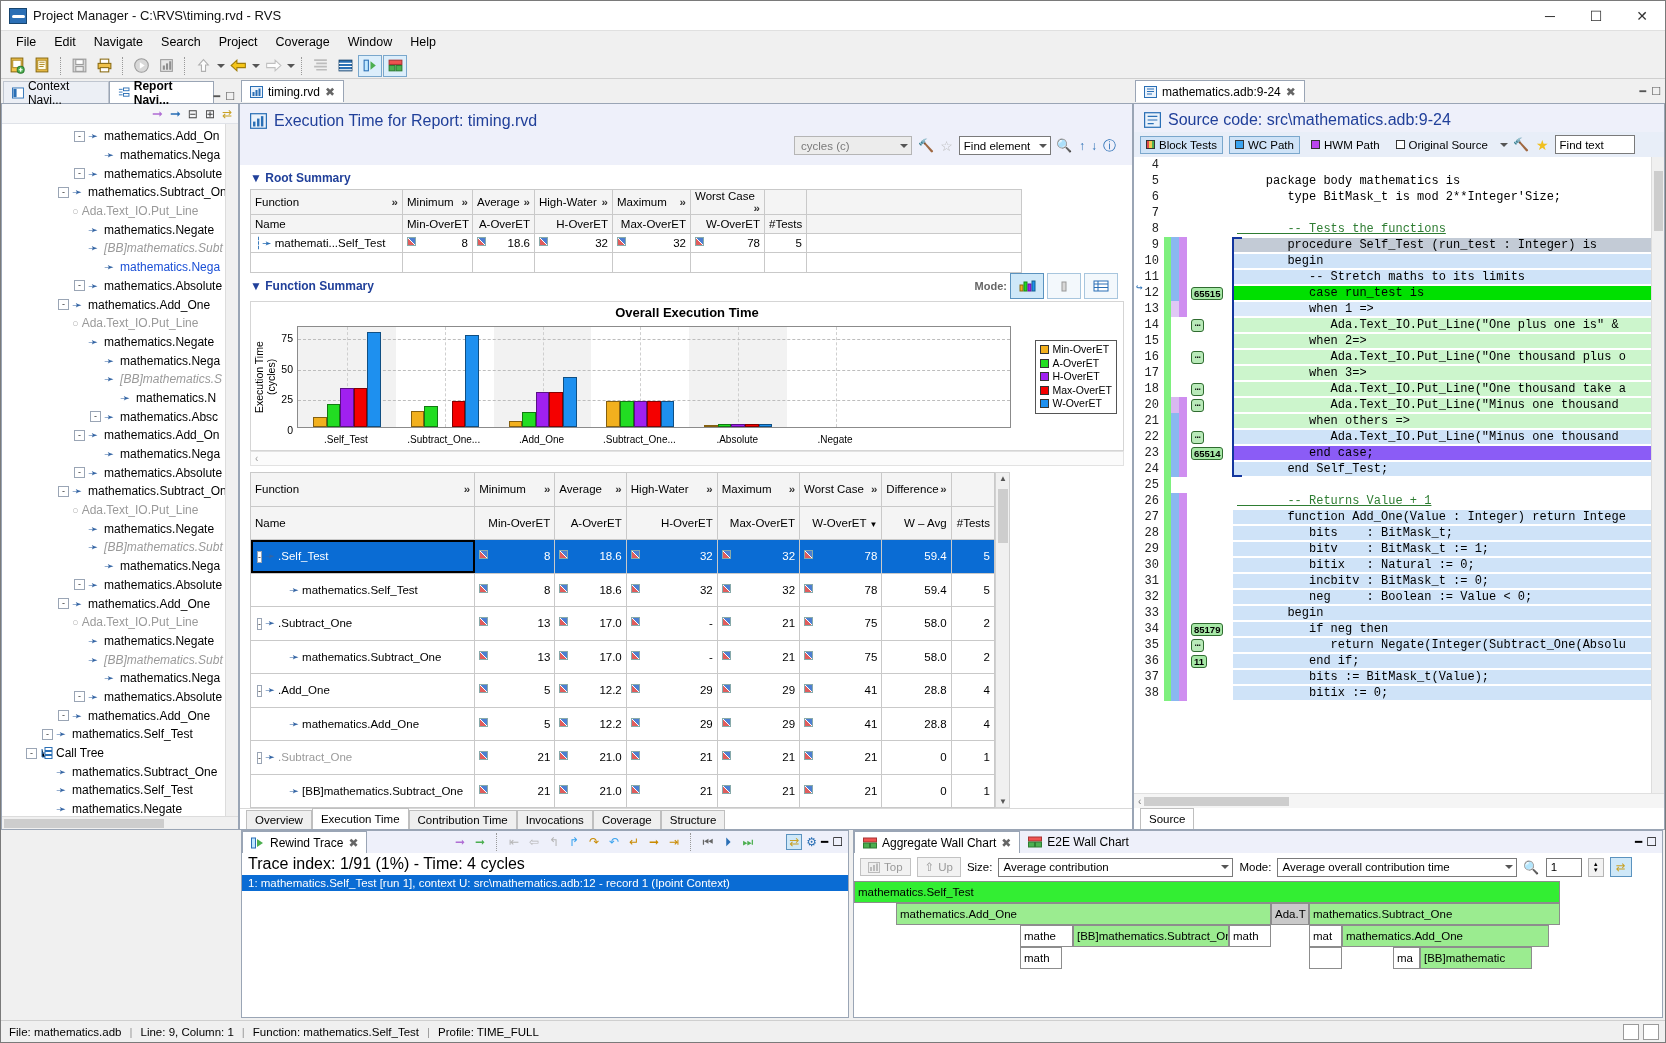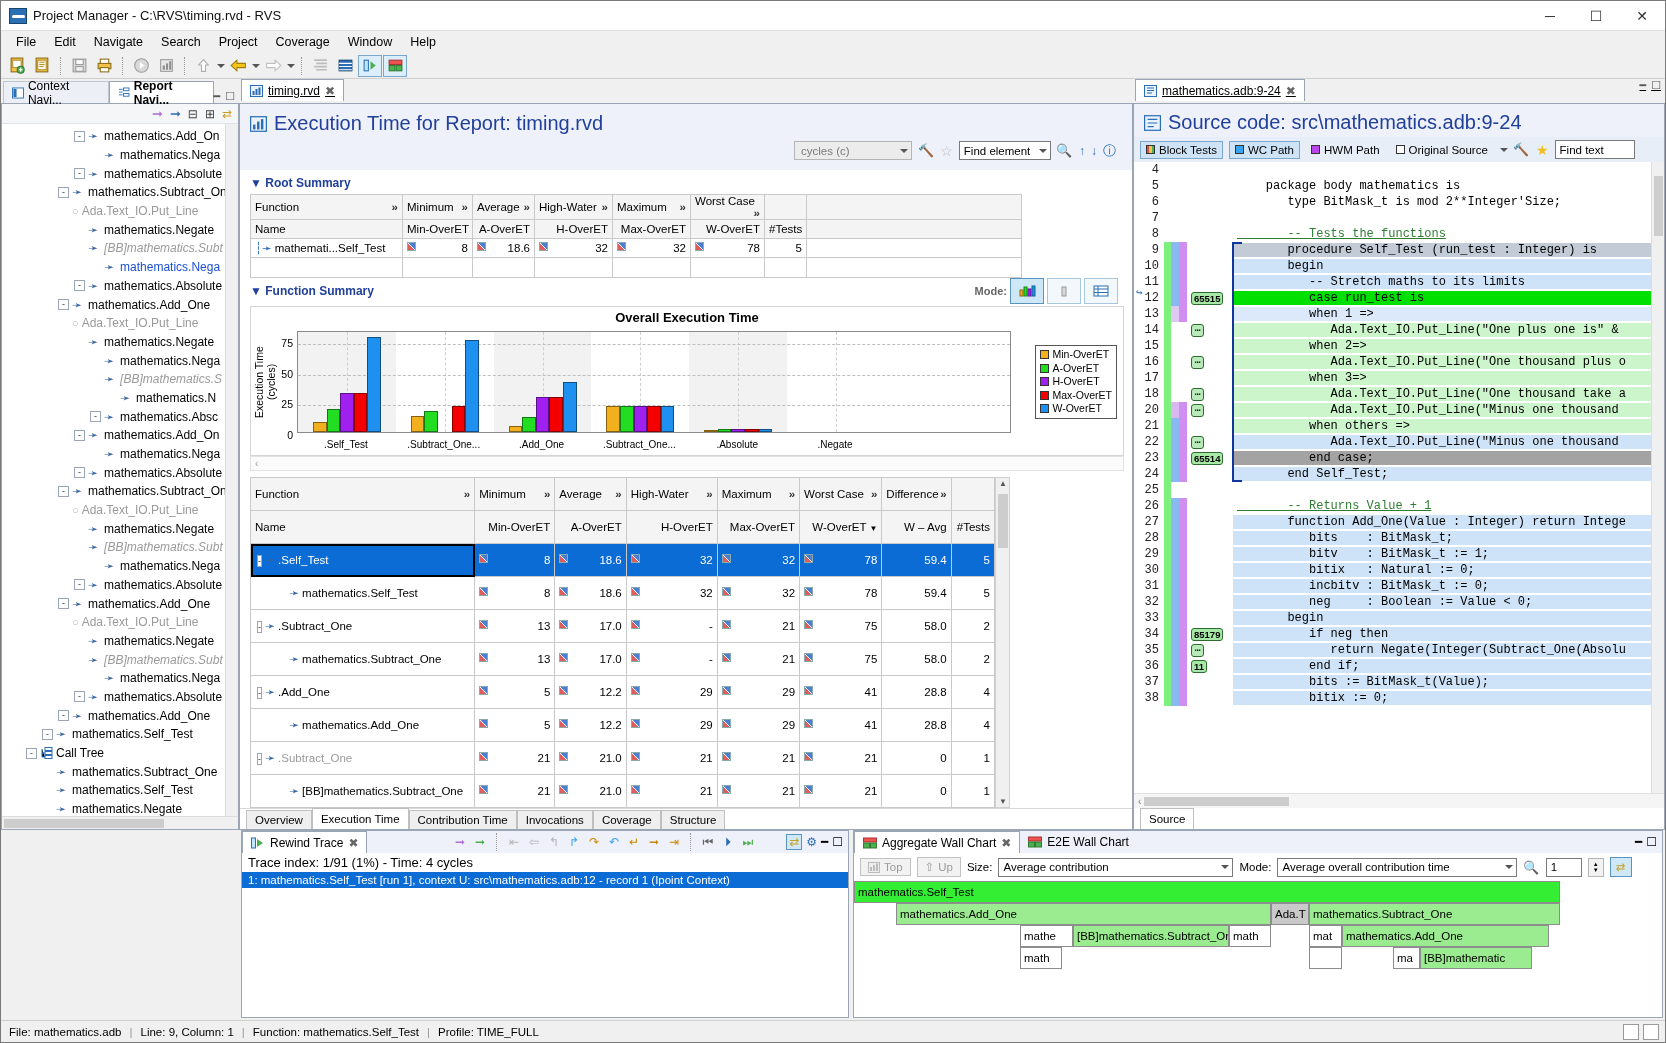--- a/index.html
+++ b/index.html
@@ -56,26 +56,26 @@
   .arrow-ic { color:#3465a4; margin-right:3px; font-size:12px; }
   .dim { color:#9a9a9a; font-style:italic; }
   .dim2 { color:#9a9a9a; }
   .bluetxt { color:#1a4fd6; }
   .treescroll { position:absolute; right:0; top:0; width:13px; height:100%; background:#f0f0f0;
                 border-left:1px solid #dcdcdc; }
   .hscroll { height:13px; background:#f0f0f0; border-top:1px solid #dcdcdc; position:relative; }
   .hscroll i { position:absolute; left:2px; top:2px; height:9px; width:160px; background:#cdcdcd; }
   
   .centercol { flex:1; display:flex; flex-direction:column; min-width:0; }
-  .editortabs { display:flex; align-items:flex-start; height:24px; padding-left:2px;text-decoration:underline; }
+  .editortabs { display:flex; align-items:center; height:24px; padding-left:2px; }
   .etab { height:22px; display:flex; align-items:center; gap:5px; padding:0 8px; font-size:12px;
           background:#fff; border:1px solid #9aa5b5; border-bottom:none; }
   .reportpane { flex:1; background:#fff; border:1px solid #9aa5b5; display:flex; flex-direction:column; min-height:0; }
   .rep-head { background:#eef0fa; padding:8px 10px 4px 10px; }
-  .rep-title { font-size:20px; color:#21409a; display:flex; align-items:center; gap:7px; }
+  .rep-title { font-size:16px; color:#21409a; display:flex; align-items:center; gap:7px; }
   .rep-ctl { display:flex; justify-content:flex-end; align-items:center; gap:6px; padding:6px 6px 6px 0; }
   .combo { height:19px; background:#ececec; border:1px solid #b5b5b5; display:flex; align-items:center;
            padding:0 3px 0 6px; font-size:11.5px; color:#7a7a7a; }
   .combo .cv { flex:1; }
   .inputbox { height:19px; background:#fff; border:1px solid #7a7a7a; display:flex; align-items:center;
               padding:0 3px 0 4px; font-size:11.5px; }
   .sect { color:#21409a; font-weight:bold; font-size:12px; padding:6px 0 4px 10px; }
   
   table.grid { border-collapse:collapse; font-size:11.5px; table-layout:fixed; }
   table.grid th, table.grid td { border:1px solid #c9c9c9; height:19px; padding:0 4px; font-weight:normal;
@@ -135,21 +135,21 @@
   .bracket { position:absolute; border:2px solid #13369e; border-right:none; }
   
   .bottomrow { height:190px; display:flex; gap:4px; padding:0 2px 2px 2px; flex:0 0 190px; }
   .dock { background:#fff; border:1px solid #9aa5b5; display:flex; flex-direction:column; min-width:0; }
   .docktabs { display:flex; align-items:center; height:22px; background:#eef0fa; }
   .dtab { height:22px; display:flex; align-items:center; gap:5px; padding:0 8px; font-size:12px; }
   .dtab.active { background:#fff; border:1px solid #9aa5b5; border-bottom:none; font-weight:normal; }
   .dock-tools { margin-left:auto; display:flex; align-items:center; gap:4px; padding-right:5px; }
   .tracebar { display:flex; align-items:center; gap:3px; height:22px; padding:0 4px; }
   .tbi { width:17px; height:17px; display:flex; align-items:center; justify-content:center; font-size:12px; color:#c98a00; }
-  .traceinfo { font-size:13px; padding:2px 6px;border-radius:8px; }
+  .traceinfo { font-size:16px; padding:2px 6px;border-radius:8px; }
   .traceline { background:#0a6cd4; color:#fff; font-size:11.5px; padding:2px 6px; }
   .wall-ctrl { display:flex; align-items:center; gap:6px; padding:4px 6px; font-size:11.5px; }
   .wbtn2 { display:flex; align-items:center; gap:4px; border:1px solid #c2c2c2; background:#f2f2f2;
            color:#9a9a9a; padding:2px 7px; font-size:11.5px; }
   .wall { flex:1; position:relative; overflow:hidden; }
   .wblk { position:absolute; border:1px solid #8d8d8d; font-size:11.5px; padding-left:3px;
           white-space:nowrap; overflow:hidden; display:flex; align-items:center; }
   
   .statusbar { height:22px; flex:0 0 22px; display:flex; align-items:center; font-size:11.5px;
                padding-left:8px; border-top:1px solid #cfcfcf; background:#f0f0f0; gap:8px; }
@@ -995,21 +995,21 @@
             <div class="codeline"><span class="lnum">12</span><span class="cov" style="background:#7ef07e"></span><span class="cov2" style="background:#8ab8f0"></span><span class="cov2" style="background:#cf8ef0"></span><span class="marker"><span class="chip">65515</span></span><span class="ctext " style="background:#00e000">          case run_test is</span></div>
             <div class="codeline"><span class="lnum">13</span><span class="cov" style="background:#7ef07e"></span><span class="cov2" style="background:#e0c8f5"></span><span class="cov2" style="background:#cf8ef0"></span><span class="marker"></span><span class="ctext " style="background:#dbe9fa">          when 1 =&gt;</span></div>
             <div class="codeline"><span class="lnum">14</span><span class="cov" style="background:#7ef07e"></span><span class="cov2" style="background:transparent"></span><span class="cov2" style="background:transparent"></span><span class="marker"><span class="chipd">⋯</span></span><span class="ctext " style="background:#ccf5cc">             Ada.Text_IO.Put_Line("One plus one is" &amp;</span></div>
             <div class="codeline"><span class="lnum">15</span><span class="cov" style="background:#7ef07e"></span><span class="cov2" style="background:transparent"></span><span class="cov2" style="background:transparent"></span><span class="marker"></span><span class="ctext " style="background:#ccf5cc">          when 2=&gt;</span></div>
             <div class="codeline"><span class="lnum">16</span><span class="cov" style="background:#7ef07e"></span><span class="cov2" style="background:transparent"></span><span class="cov2" style="background:transparent"></span><span class="marker"><span class="chipd">⋯</span></span><span class="ctext " style="background:#ccf5cc">             Ada.Text_IO.Put_Line("One thousand plus o</span></div>
             <div class="codeline"><span class="lnum">17</span><span class="cov" style="background:#7ef07e"></span><span class="cov2" style="background:transparent"></span><span class="cov2" style="background:transparent"></span><span class="marker"></span><span class="ctext " style="background:#ccf5cc">          when 3=&gt;</span></div>
             <div class="codeline"><span class="lnum">18</span><span class="cov" style="background:#7ef07e"></span><span class="cov2" style="background:transparent"></span><span class="cov2" style="background:transparent"></span><span class="marker"><span class="chipd">⋯</span></span><span class="ctext " style="background:#ccf5cc">             Ada.Text_IO.Put_Line("One thousand take a</span></div>
             <div class="codeline"><span class="lnum">20</span><span class="cov" style="background:#7ef07e"></span><span class="cov2" style="background:#d9b8f0"></span><span class="cov2" style="background:#cf8ef0"></span><span class="marker"><span class="chipd">⋯</span></span><span class="ctext " style="background:#ccf5cc">             Ada.Text_IO.Put_Line("Minus one thousand</span></div>
             <div class="codeline"><span class="lnum">21</span><span class="cov" style="background:#7ef07e"></span><span class="cov2" style="background:#8ab8f0"></span><span class="cov2" style="background:#cf8ef0"></span><span class="marker"></span><span class="ctext " style="background:#ccf5cc">          when others =&gt;</span></div>
             <div class="codeline"><span class="lnum">22</span><span class="cov" style="background:#7ef07e"></span><span class="cov2" style="background:#8ab8f0"></span><span class="cov2" style="background:#cf8ef0"></span><span class="marker"><span class="chipd">⋯</span></span><span class="ctext " style="background:#cfe3f8">             Ada.Text_IO.Put_Line("Minus one thousand</span></div>
-            <div class="codeline"><span class="lnum">23</span><span class="cov" style="background:#7ef07e"></span><span class="cov2" style="background:#8ab8f0"></span><span class="cov2" style="background:#cf8ef0"></span><span class="marker"><span class="chip">65514</span></span><span class="ctext " style="background:#a3a3a3">          end case;</span></div>
+            <div class="codeline"><span class="lnum">23</span><span class="cov" style="background:#7ef07e"></span><span class="cov2" style="background:#8ab8f0"></span><span class="cov2" style="background:#cf8ef0"></span><span class="marker"><span class="chip">65514</span></span><span class="ctext " style="background:#8b5cf6">          end case;</span></div>
             <div class="codeline"><span class="lnum">24</span><span class="cov" style="background:#7ef07e"></span><span class="cov2" style="background:#8ab8f0"></span><span class="cov2" style="background:#cf8ef0"></span><span class="marker"></span><span class="ctext " style="background:#cfe3f8">       end Self_Test;</span></div>
             <div class="codeline"><span class="lnum">25</span><span class="cov" style="background:#7ef07e"></span><span class="cov2" style="background:transparent"></span><span class="cov2" style="background:transparent"></span><span class="marker"></span><span class="ctext " style="background:transparent"></span></div>
             <div class="codeline"><span class="lnum">26</span><span class="cov" style="background:#7ef07e"></span><span class="cov2" style="background:#8ab8f0"></span><span class="cov2" style="background:#cf8ef0"></span><span class="marker"></span><span class="ctext cmt" style="background:transparent">       -- Returns Value + 1</span></div>
             <div class="codeline"><span class="lnum">27</span><span class="cov" style="background:#7ef07e"></span><span class="cov2" style="background:#8ab8f0"></span><span class="cov2" style="background:#cf8ef0"></span><span class="marker"></span><span class="ctext " style="background:#cfe3f8">       function Add_One(Value : Integer) return Intege</span></div>
             <div class="codeline"><span class="lnum">28</span><span class="cov" style="background:#7ef07e"></span><span class="cov2" style="background:#8ab8f0"></span><span class="cov2" style="background:#cf8ef0"></span><span class="marker"></span><span class="ctext " style="background:#cfe3f8">          bits    : BitMask_t;</span></div>
             <div class="codeline"><span class="lnum">29</span><span class="cov" style="background:#7ef07e"></span><span class="cov2" style="background:#8ab8f0"></span><span class="cov2" style="background:#cf8ef0"></span><span class="marker"></span><span class="ctext " style="background:#cfe3f8">          bitv    : BitMask_t := 1;</span></div>
             <div class="codeline"><span class="lnum">30</span><span class="cov" style="background:#7ef07e"></span><span class="cov2" style="background:#8ab8f0"></span><span class="cov2" style="background:#cf8ef0"></span><span class="marker"></span><span class="ctext " style="background:#cfe3f8">          bitix   : Natural := 0;</span></div>
             <div class="codeline"><span class="lnum">31</span><span class="cov" style="background:#7ef07e"></span><span class="cov2" style="background:#8ab8f0"></span><span class="cov2" style="background:#cf8ef0"></span><span class="marker"></span><span class="ctext " style="background:#cfe3f8">          incbitv : BitMask_t := 0;</span></div>
             <div class="codeline"><span class="lnum">32</span><span class="cov" style="background:#7ef07e"></span><span class="cov2" style="background:#8ab8f0"></span><span class="cov2" style="background:#cf8ef0"></span><span class="marker"></span><span class="ctext " style="background:#cfe3f8">          neg     : Boolean := Value &lt; 0;</span></div>
             <div class="codeline"><span class="lnum">33</span><span class="cov" style="background:#7ef07e"></span><span class="cov2" style="background:#8ab8f0"></span><span class="cov2" style="background:#cf8ef0"></span><span class="marker"></span><span class="ctext " style="background:#cfe3f8">       begin</span></div>

